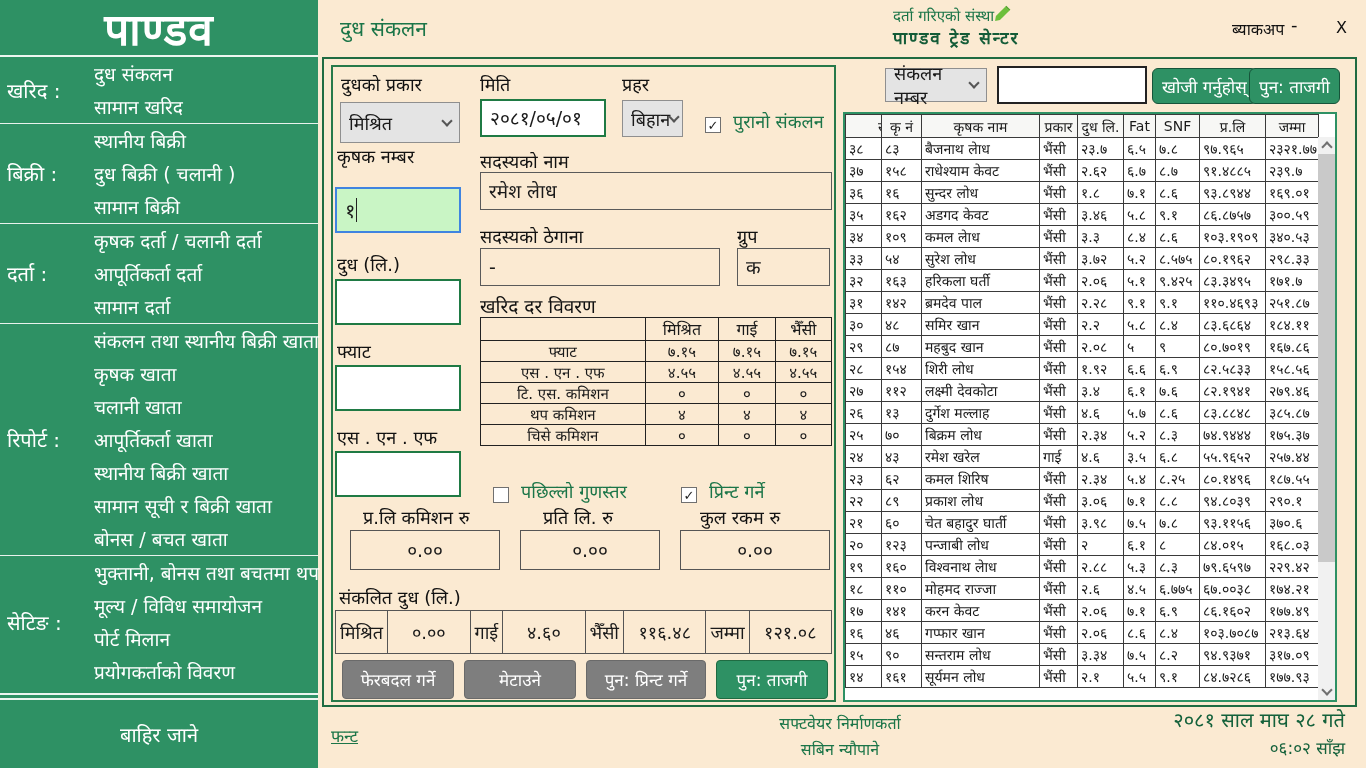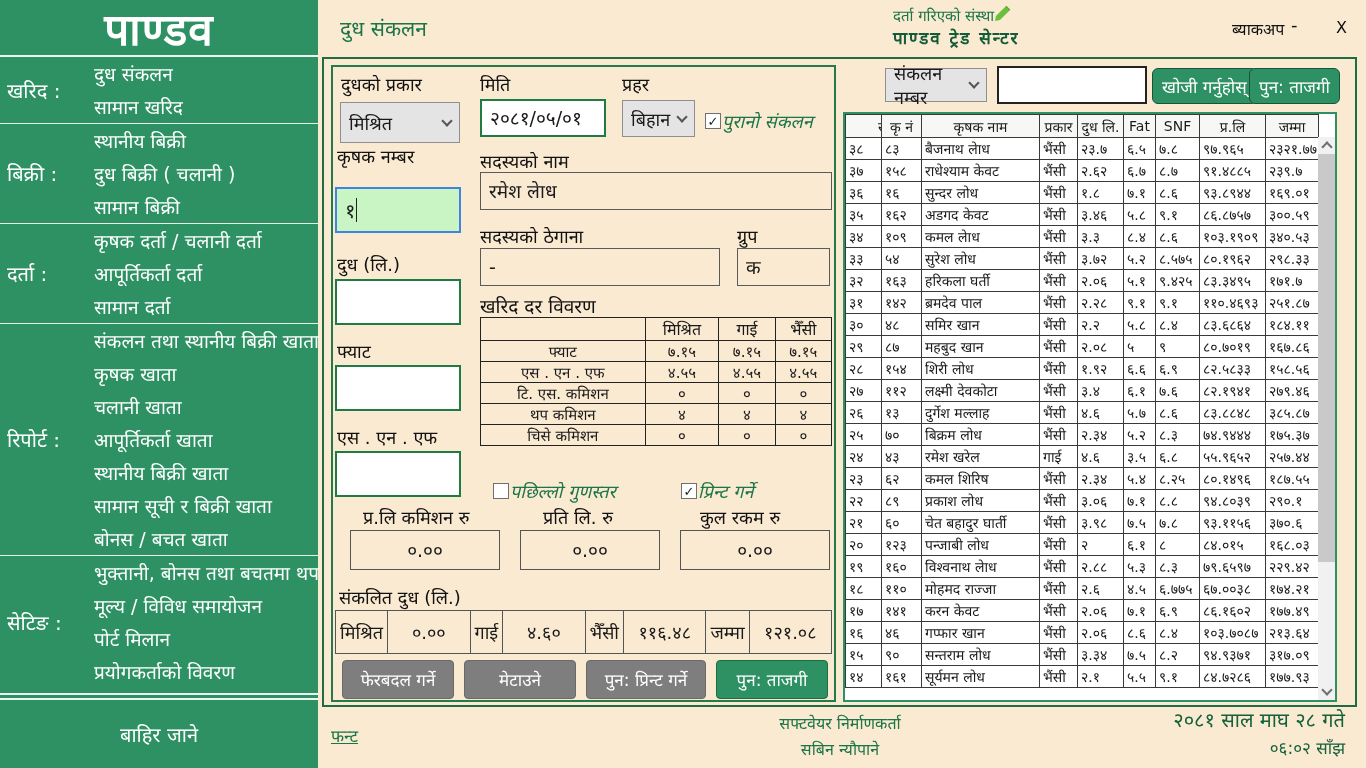--- a/index.html
+++ b/index.html
@@ -42,21 +42,21 @@
   .inputbox { position:absolute; background:#FBEAD2; border:1px solid #5a5a5a;
     font-size:19px; display:flex; align-items:center; padding:0 8px; }
   .greenborder { background:#fff; border:2px solid #1F7A44; }
   .select { position:absolute; background:#E4E4E4; border:1px solid #8F8F8F;
     font-size:18px; display:flex; align-items:center; padding:0 8px; cursor:pointer; }
   .chev { width:8px; height:8px; border-right:2px solid #555; border-bottom:2px solid #555;
     transform:rotate(45deg); margin-left:auto; margin-top:-4px; flex:0 0 auto; }
   .cb { width:16px; height:16px; background:#fff; border:1px solid #707070;
     display:inline-flex; align-items:center; justify-content:center; cursor:pointer; flex:0 0 auto; }
   .cb.checked::after { content:"✓"; font-size:13px; font-weight:bold; color:#222; line-height:1; }
-  .cbrow { position:absolute; display:flex; align-items:center; gap:1px;font-style:italic; }
+  .cbrow { position:absolute; display:flex; align-items:flex-end; gap:12px; }
   .cbrow .cblabel { font-size:18px; color:#1B7548; white-space:nowrap; }
   .farmer-input { background:#C9F5C5; border:2px solid #3F84E0; font-size:20px; }
   .caret { display:inline-block; width:1px; height:24px; background:#222; margin-left:1px; }
   
   .rate-table { position:absolute; left:147px; top:250px; width:352px;
     border-collapse:collapse; font-size:15px; }
   .rate-table td, .rate-table th { border:1px solid #222; height:21px; text-align:center;
     font-weight:normal; padding:0 2px; }
   .rate-table .rt-head { font-size:16px; }
   
@@ -194,21 +194,21 @@
     <span>मिश्रित</span>
     <span class="chev"></span>
   </div>
 
   <div class="lbl" style="left:147px;top:5px;">मिति</div>
   <div class="inputbox greenborder" style="left:147px;top:32px;width:126px;height:38px;">
     <span>२०८१/०५/०१</span>
   </div>
 
   <div class="lbl" style="left:289px;top:5px;">प्रहर</div>
-  <div class="select" style="left:289px;top:33px;width:73px;height:37px;">
+  <div class="select" style="left:289px;top:33px;width:61px;height:37px;">
     <span>बिहान</span>
     <span class="chev"></span>
   </div>
 
   <div class="cbrow" style="left:372px;top:42px;">
     <span class="cb checked" id="cb-old"></span>
     <span class="cblabel">पुरानो संकलन</span>
   </div>
 
   <div class="lbl" style="left:4px;top:77px;">कृषक नम्बर</div>

